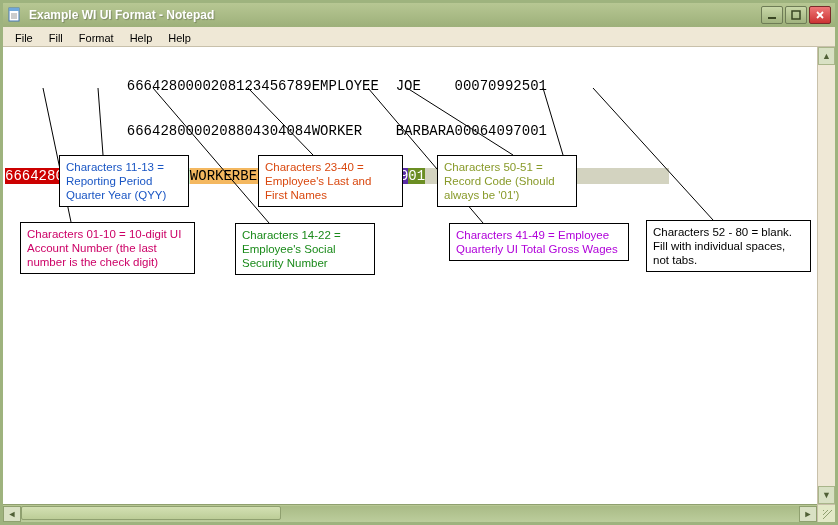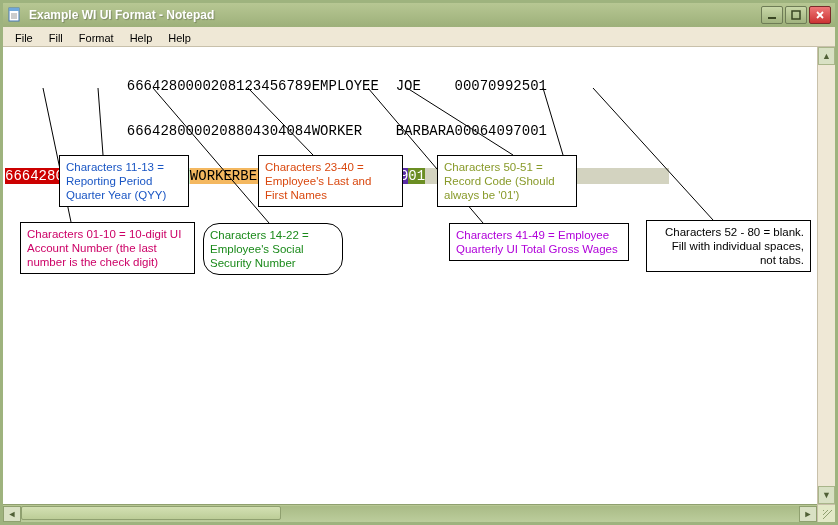--- a/index.html
+++ b/index.html
@@ -92,25 +92,25 @@
     border: 1px solid #000;
     background: #fff;
     padding: 4px 6px;
     font-family: Arial, sans-serif;
     font-size: 11.5px;
     line-height: 14px;
     max-width: 180px;
   }
   .co-account { color: #cc0066; left: 17px;  top: 175px; width: 175px; }
   .co-qtr     { color: #1a56c4; left: 56px; top: 108px; width: 130px; }
-  .co-ssn     { color: #1a8a1a; left: 200px; top: 176px; width: 140px; border-radius: 16px; }
+  .co-ssn     { color: #1a8a1a; left: 232px; top: 176px; width: 140px; }
   .co-name    { color: #d9480f; left: 255px; top: 108px; width: 145px; }
   .co-wages   { color: #b000d9; left: 446px; top: 176px; width: 188px; }
   .co-rec     { color: #889a2a; left: 434px; top: 108px; width: 140px; }
-  .co-blank   { color: #000;    left: 643px; top: 173px; width: 165px; text-align: right; }
+  .co-blank   { color: #000;    left: 643px; top: 173px; width: 165px; }
   
   svg.connectors {
     position: absolute; left:0; top:0; width:100%; height:100%;
     pointer-events: none;
   }
   svg.connectors line { stroke: #000; stroke-width: 1; }
   
   .vscroll {
     position: absolute; right: 0; top: 0; bottom: 18px; width: 18px;
     background: #efe8d6; border-left: 1px solid #c8c0aa;

